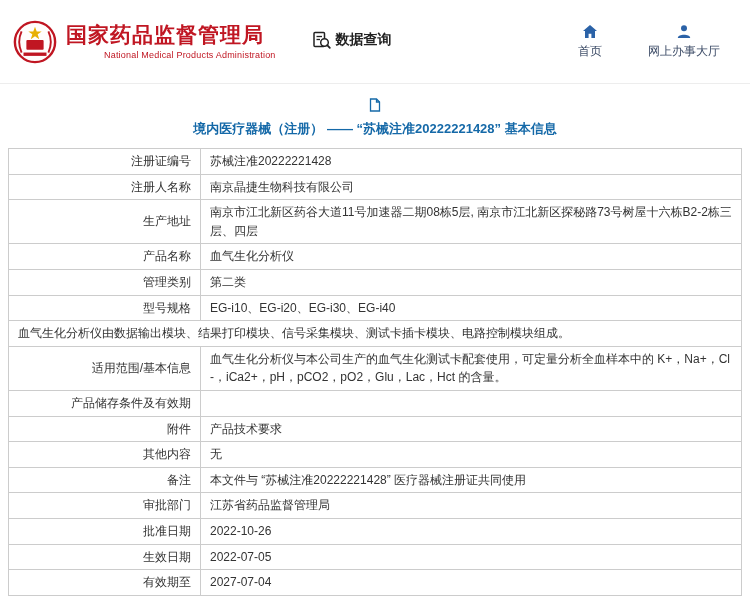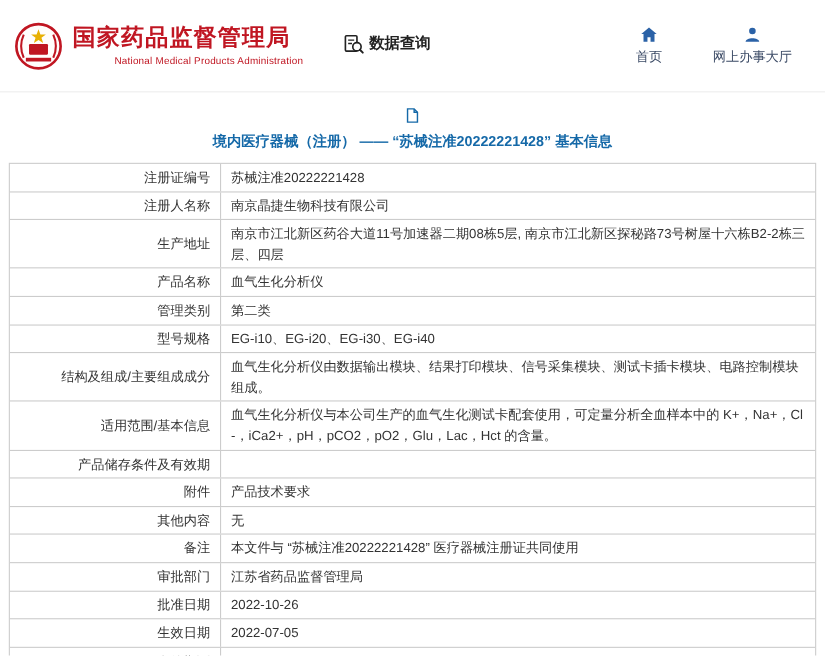--- a/index.html
+++ b/index.html
@@ -153,21 +153,20 @@
     <div class="cell label">管理类别</div>
     <div class="cell value">第二类</div>
   </div>
 
   <div class="row">
     <div class="cell label">型号规格</div>
     <div class="cell value">EG-i10、EG-i20、EG-i30、EG-i40</div>
   </div>
 
   <div class="row">
-    <div class="cell label">结构及组成/主要组成成分</div>
     <div class="cell value">血气生化分析仪由数据输出模块、结果打印模块、信号采集模块、测试卡插卡模块、电路控制模块组成。</div>
   </div>
 
   <div class="row">
     <div class="cell label">适用范围/基本信息</div>
     <div class="cell value">血气生化分析仪与本公司生产的血气生化测试卡配套使用，可定量分析全血样本中的 K+，Na+，Cl-，iCa2+，pH，pCO2，pO2，Glu，Lac，Hct 的含量。</div>
   </div>
 
   <div class="row">
     <div class="cell label">产品储存条件及有效期</div>

